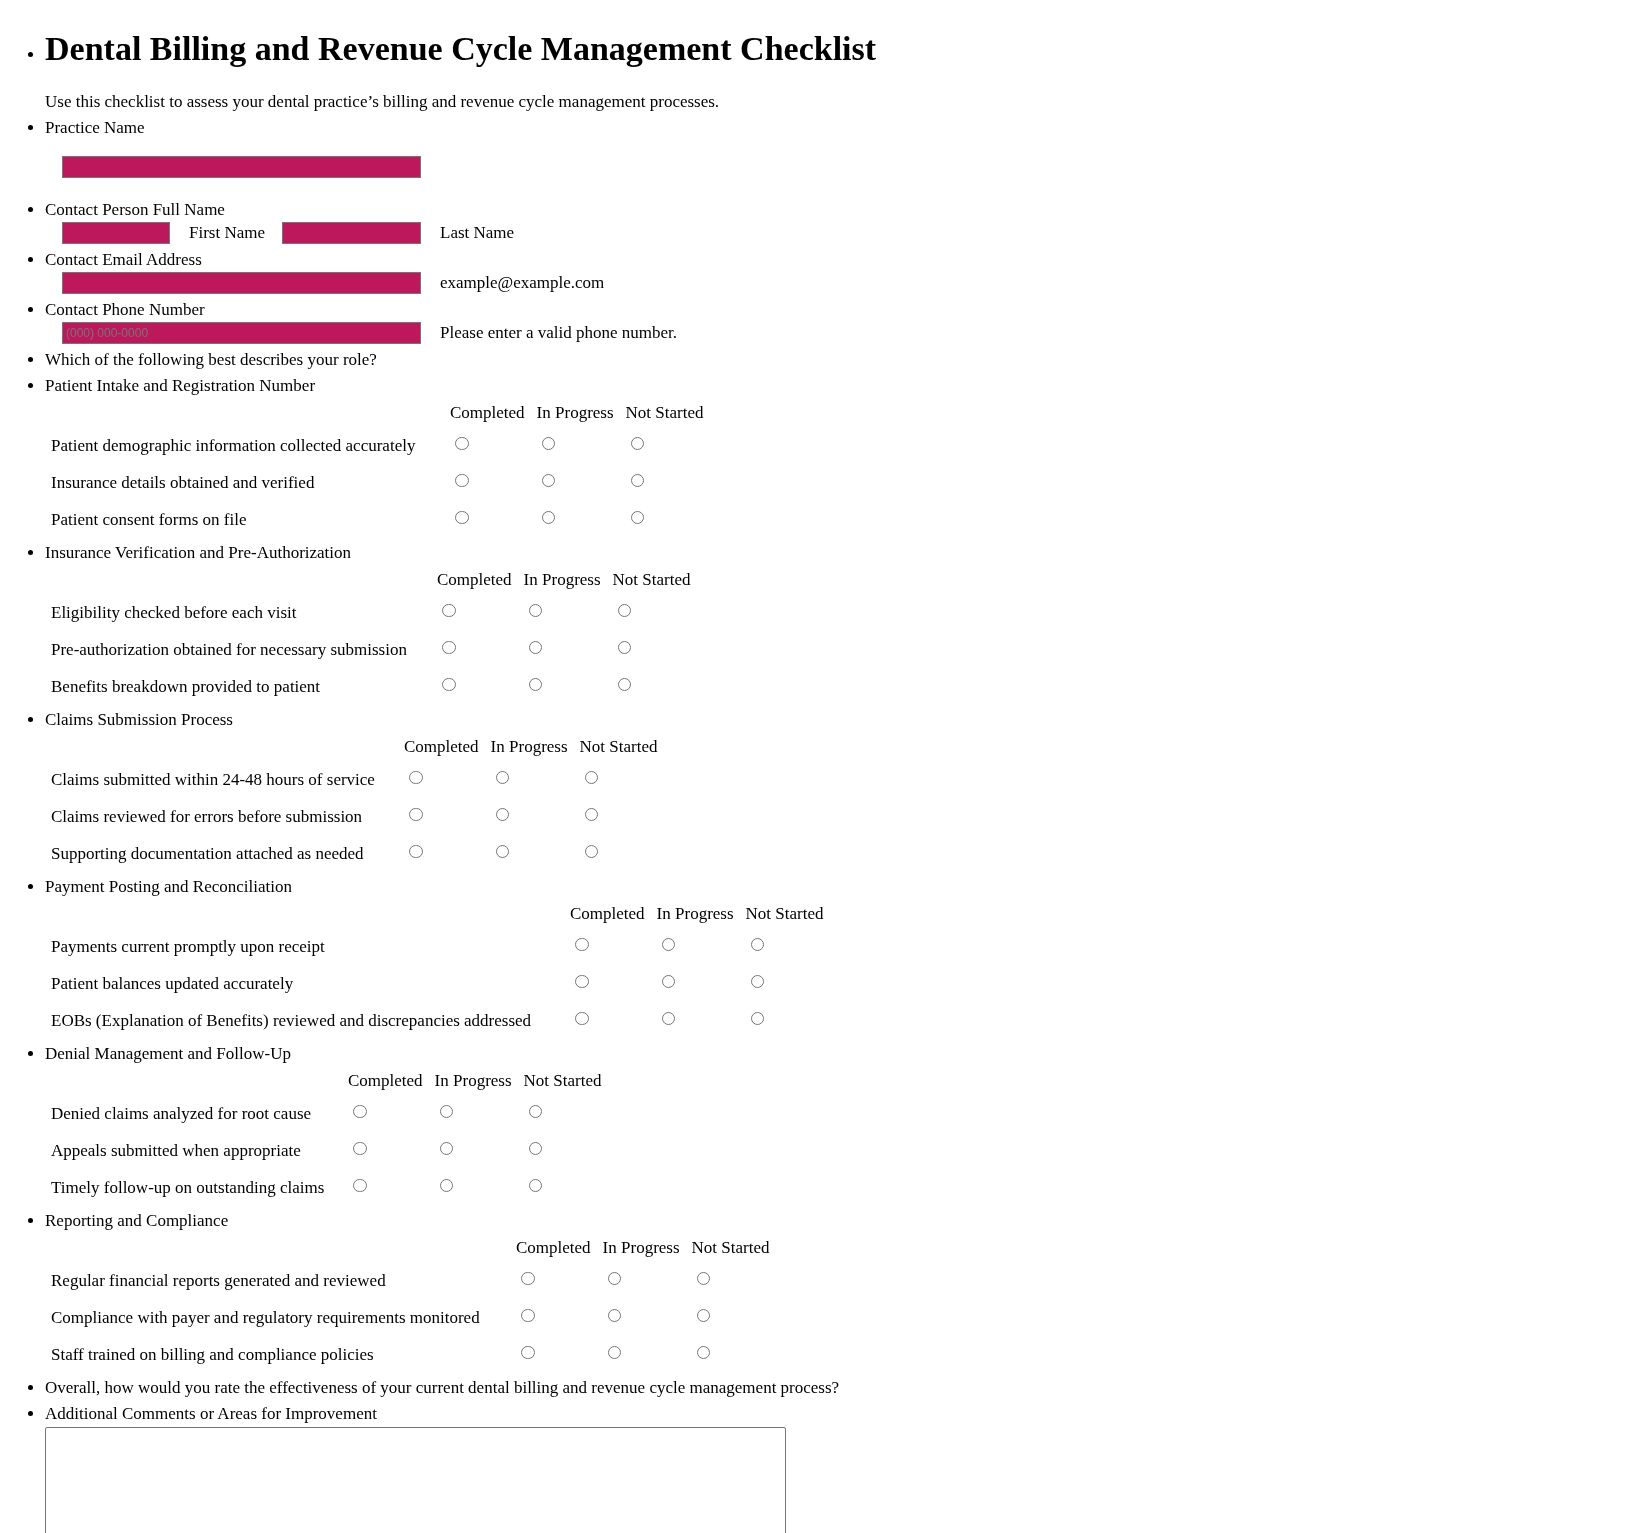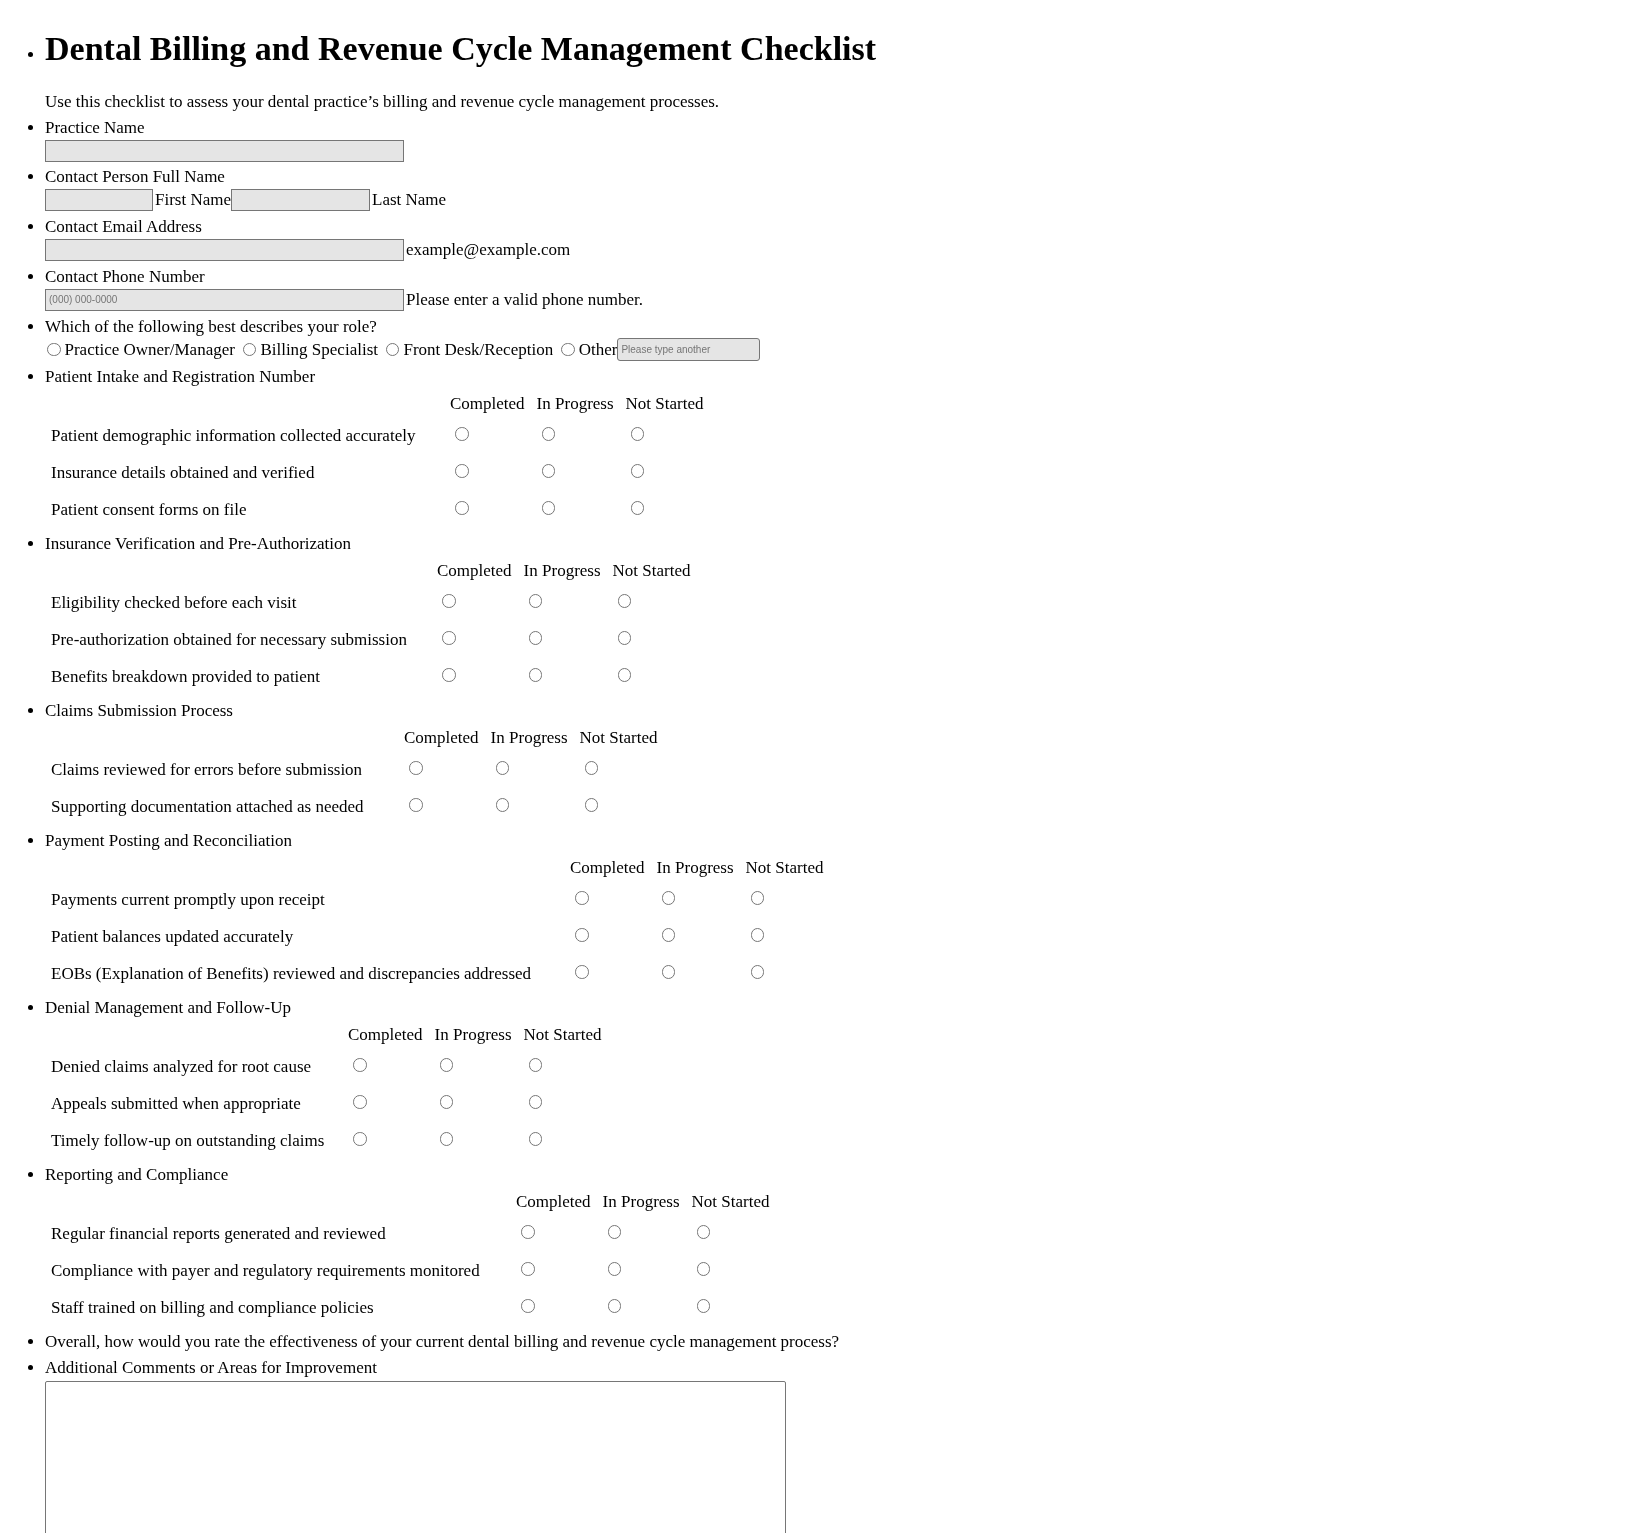--- a/index.html
+++ b/index.html
@@ -16,26 +16,26 @@
   h1.page-title { font-size: 34px; font-weight: bold; margin: 22px 0 23px 0; }
   .intro { line-height: 22px; margin-bottom: 2px; }
 
   .q-label { line-height: 22px; }
 
   .text-input {
     box-sizing: border-box;
     height: 22px;
     border: 1px solid #767676;
     border-radius: 0;
-    background: #e5e5e5;
+    background: #be185d;
     font-family: "Liberation Sans", sans-serif;
-    font-size: 10px;
+    font-size: 12px;
     color: #000;
     padding: 1px 3px;
-    margin: 0;
+    margin: 17px;
   }
   .text-input::placeholder { color: #757575; opacity: 1; }
   .w-main { width: 359px; }
   .w-first { width: 108px; }
   .w-last { width: 139px; }
   .w-other { width: 143px; border-radius: 3px; height: 23px; }
 
   .inline-row { display: flex; align-items: center; height: 24px; }
   .sublabel { margin-left: 2px; white-space: nowrap; }
 
@@ -103,39 +103,20 @@
   <li>
     <div class="q-label">Contact Phone Number</div>
     <div class="inline-row">
       <input type="text" class="text-input w-main" placeholder="(000) 000-0000" style="">
       <span class="sublabel">Please enter a valid phone number.</span>
     </div>
   </li>
 
   <li>
     <div class="q-label">Which of the following best describes your role?</div>
-    <div class="radio-row">
-      <label class="radio-opt">
-        <input type="radio" name="role" class="radio" style="">
-        <span>Practice Owner/Manager</span>
-      </label>
-      <label class="radio-opt">
-        <input type="radio" name="role" class="radio" style="">
-        <span>Billing Specialist</span>
-      </label>
-      <label class="radio-opt">
-        <input type="radio" name="role" class="radio" style="">
-        <span>Front Desk/Reception</span>
-      </label>
-      <label class="radio-opt other">
-        <input type="radio" name="role" class="radio" style="">
-        <span>Other</span>
-      </label>
-      <input type="text" class="text-input w-other" placeholder="Please type another" style="">
-    </div>
   </li>
 
   <li>
     <div class="q-label">Patient Intake and Registration Number</div>
     <table class="matrix">
       <tbody>
           <tr>
         <th class="corner" style="min-width:405px"></th>
         <th>Completed</th>
         <th>In Progress</th>
@@ -199,20 +180,26 @@
     <div class="q-label">Claims Submission Process</div>
     <table class="matrix">
       <tbody>
           <tr>
         <th class="corner" style="min-width:359px"></th>
         <th>Completed</th>
         <th>In Progress</th>
         <th>Not Started</th>
       </tr>
       <tr>
+        <td class="row-label">Claims submitted within 24-48 hours of service</td>
+        <td class="cell"><input type="radio" name="m3r1" class="radio" style=""></td>
+        <td class="cell"><input type="radio" name="m3r1" class="radio" style=""></td>
+        <td class="cell"><input type="radio" name="m3r1" class="radio" style=""></td>
+      </tr>
+      <tr>
         <td class="row-label">Claims reviewed for errors before submission</td>
         <td class="cell"><input type="radio" name="m3r2" class="radio" style=""></td>
         <td class="cell"><input type="radio" name="m3r2" class="radio" style=""></td>
         <td class="cell"><input type="radio" name="m3r2" class="radio" style=""></td>
       </tr>
       <tr>
         <td class="row-label">Supporting documentation attached as needed</td>
         <td class="cell"><input type="radio" name="m3r3" class="radio" style=""></td>
         <td class="cell"><input type="radio" name="m3r3" class="radio" style=""></td>
         <td class="cell"><input type="radio" name="m3r3" class="radio" style=""></td>

